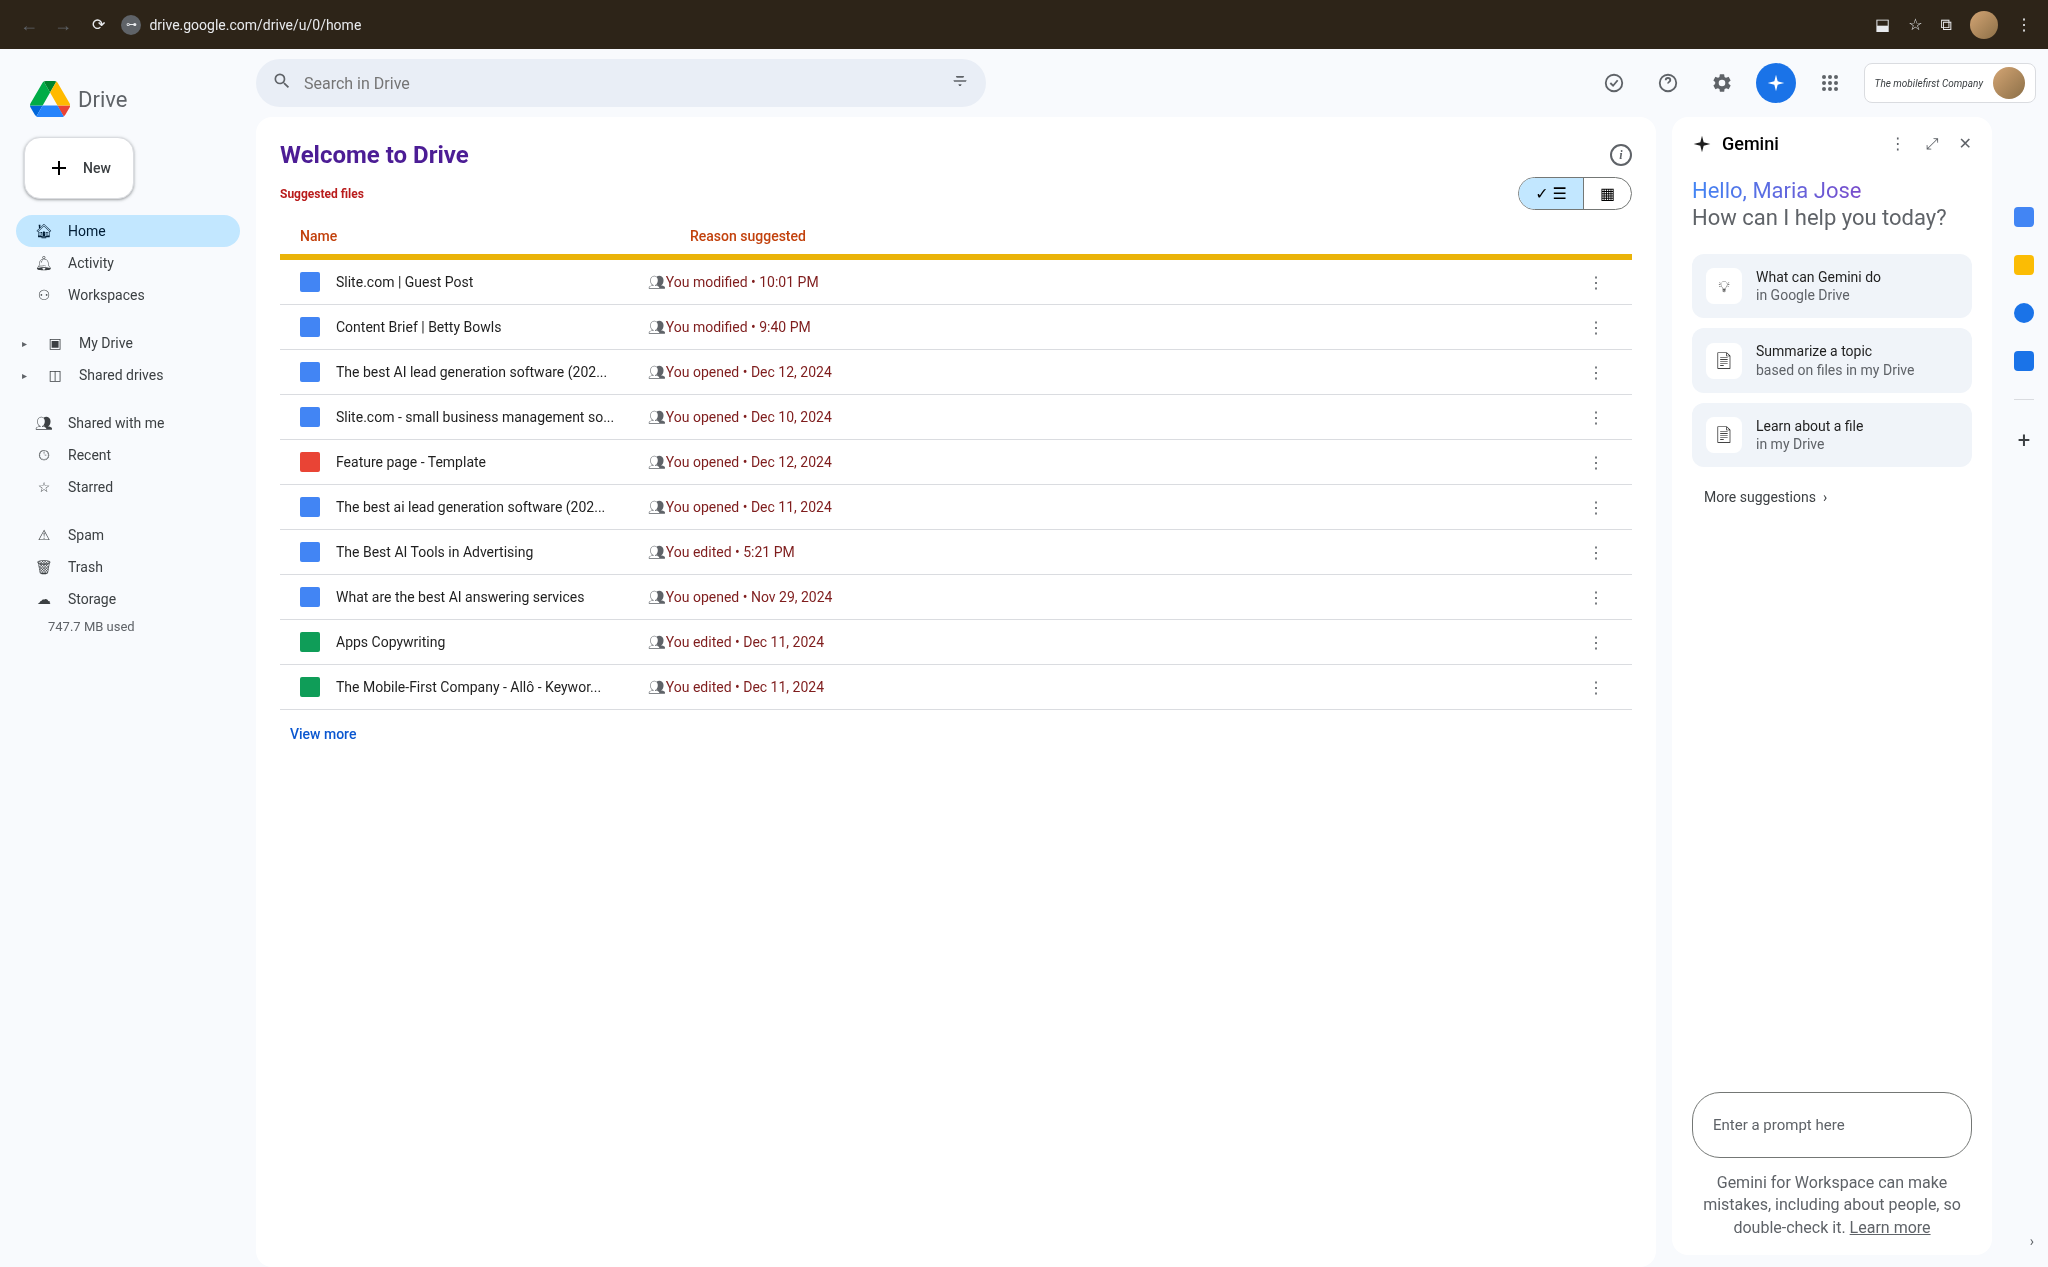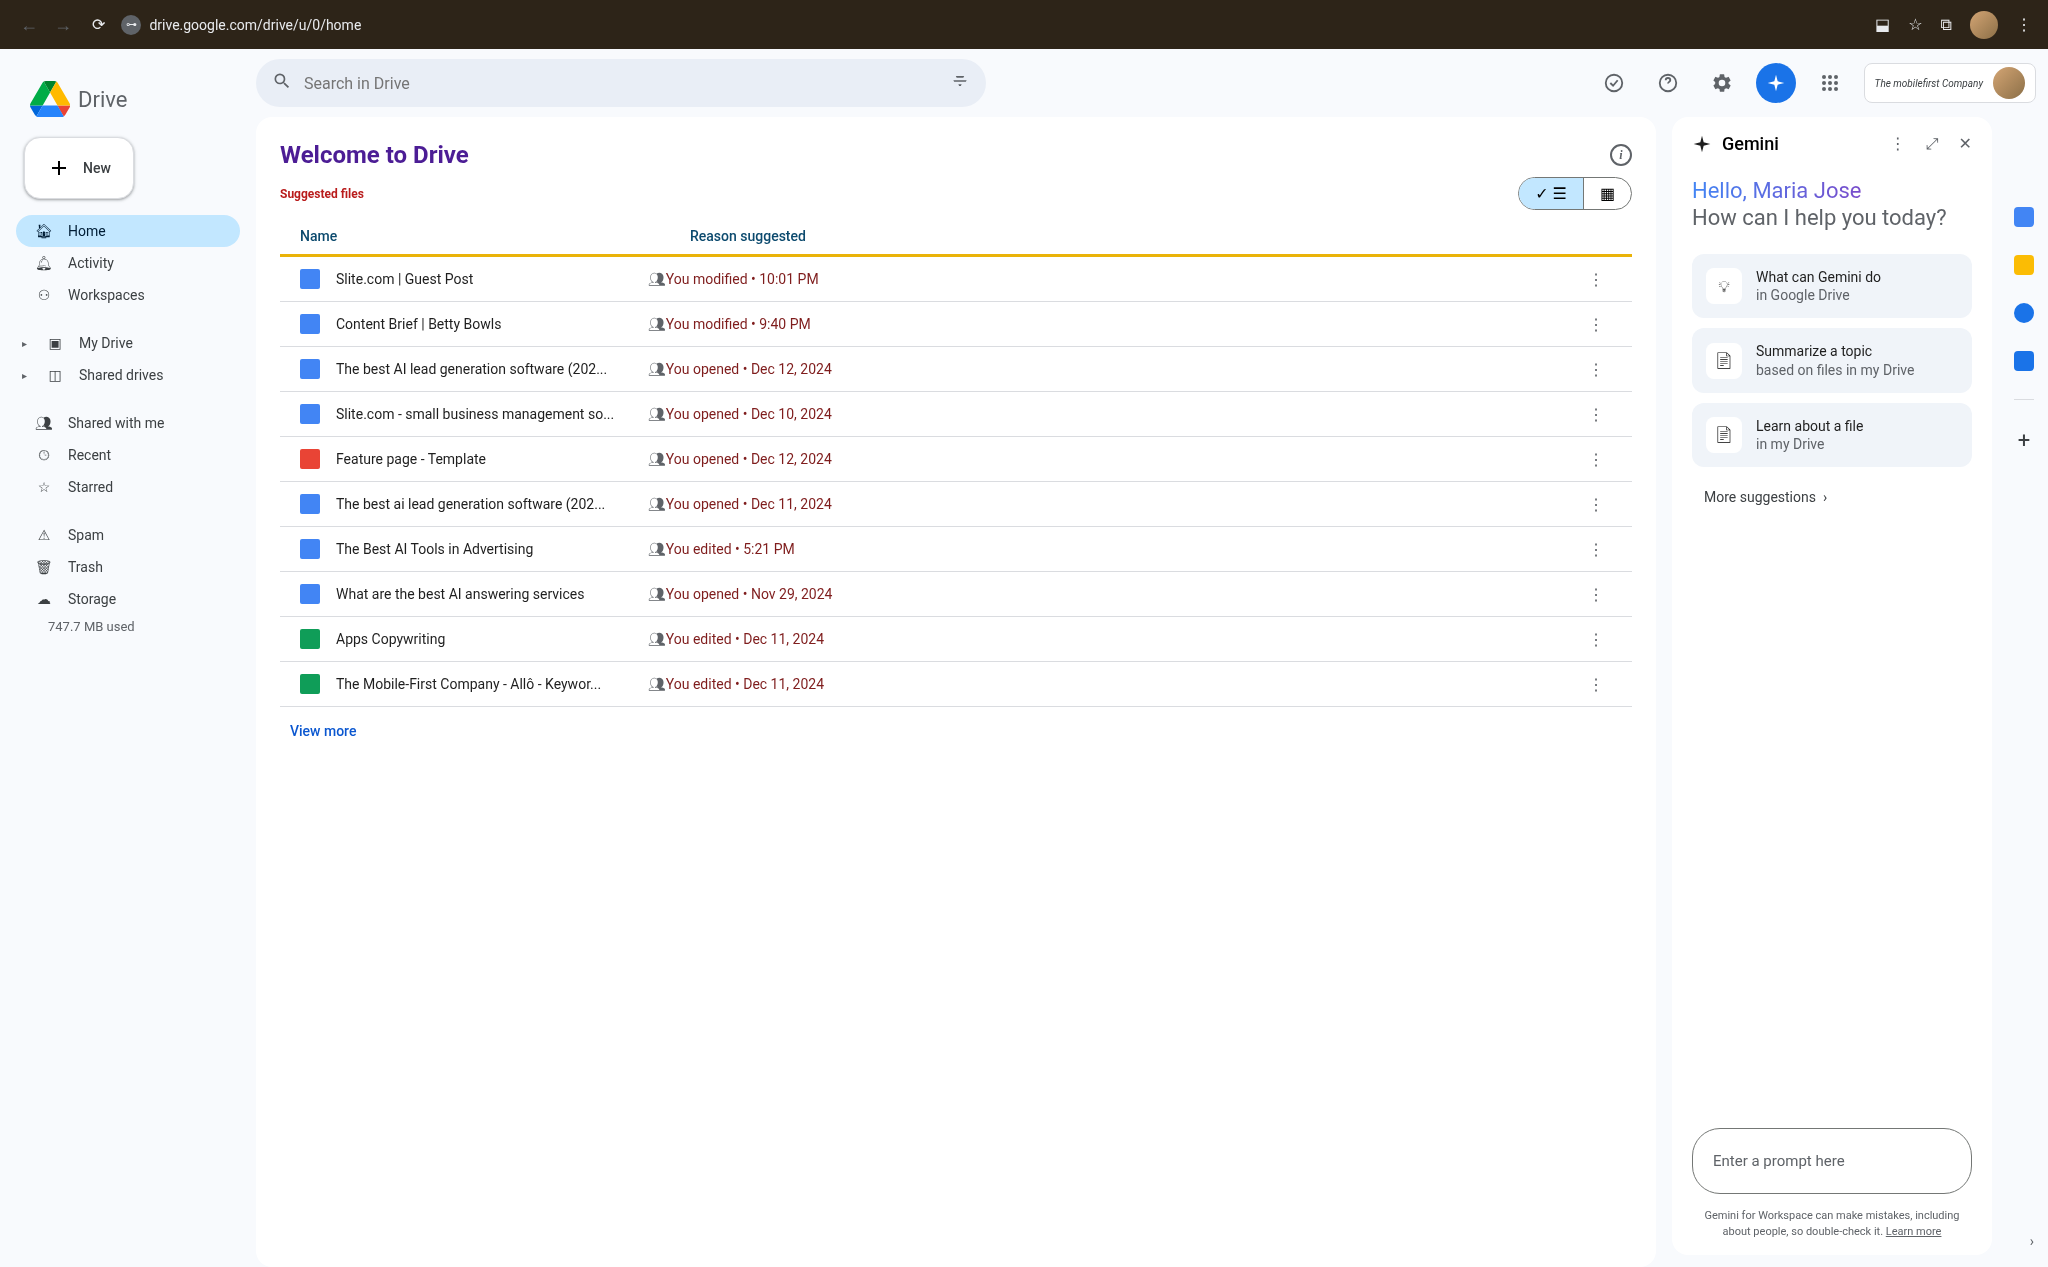--- a/index.html
+++ b/index.html
@@ -50,21 +50,21 @@
 .content-card { background: #fff; border-radius: 16px; margin-right: 12px; padding: 24px; overflow-y: auto; flex: 1; }
 .welcome-row { display: flex; align-items: center; justify-content: space-between; margin-bottom: 8px; }
 .welcome-title { font-size: 24px; color: #4c1d95; }
 .sug-row { display: flex; align-items: center; justify-content: space-between; margin-bottom: 8px; }
 .sug-title { font-size: 12px; color: #b91c1c; font-weight: bold; }
 .view-toggle { display: flex; border: 1px solid #747775; border-radius: 20px; overflow: hidden; }
 .vt-btn { padding: 6px 16px; display: flex; align-items: center; gap: 4px; cursor: pointer; }
 .vt-btn.active { background: #c2e7ff; }
 .vt-btn + .vt-btn { border-left: 1px solid #747775; }
 
-.table-header { display: flex; padding: 10px 20px; border-bottom: 3px solid #eab308; font-size: 14px; font-weight: 500; color: #0c4a6e; }
+.table-header { display: flex; padding: 10px 20px; border-bottom: 6px solid #eab308; font-size: 14px; font-weight: 500; color: #c2410c; }
 .col-name { flex: 0 0 390px; }
 .col-reason { flex: 1; }
 .file-row { display: flex; align-items: center; padding: 12px 20px; border-bottom: 1px solid #dadce0; cursor: pointer; }
 .file-icon { width: 20px; height: 20px; margin-right: 16px; flex-shrink: 0; border-radius: 2px; }
 .fi-doc { background: #4285f4; }
 .fi-sheet { background: #0f9d58; }
 .fi-red { background: #e94435; }
 .file-name { flex: 0 0 300px; font-weight: 400; font-size: 14px; color: #1f1f1f; white-space: nowrap; overflow: hidden; text-overflow: ellipsis; margin-right: 12px; }
 .shared-icon { color: #5f6368; margin-right: auto; font-size: 14px; }
 .reason { flex: 1; font-size: 14px; color: #7f1d1d; padding-left: 0; }
@@ -79,21 +79,21 @@
 .gem-actions span { cursor: pointer; }
 .gem-hello { font-size: 22px; background: linear-gradient(90deg,#4285f4,#9c27b0); -webkit-background-clip: text; background-clip: text; -webkit-text-fill-color: transparent; margin-bottom: 2px; }
 .gem-sub { font-size: 22px; color: #5f6368; margin-bottom: 24px; }
 .sugg-card { background: #f0f4f9; border-radius: 12px; padding: 14px; display: flex; align-items: center; gap: 14px; margin-bottom: 10px; cursor: pointer; }
 .sugg-icon { width: 36px; height: 36px; background: #fff; border-radius: 8px; display: flex; align-items: center; justify-content: center; flex-shrink: 0; }
 .sugg-text { font-size: 14px; line-height: 1.3; }
 .sugg-text .line1 { color: #1f1f1f; }
 .sugg-text .line2 { color: #5f6368; }
 .more-sugg { font-size: 14px; color: #3c4043; padding: 12px; cursor: pointer; }
 .prompt-box { margin-top: auto; border: 1px solid #747775; border-radius: 28px; padding: 23px 20px; color: #5f6368; font-size: 15px; }
-.gem-disclaimer { font-size: 11px; color: #5f6368; text-align: center; margin-top: 14px; line-height: 1.4; }
+.gem-disclaimer { font-size: 16px; color: #5f6368; text-align: center; margin-top: 14px; line-height: 1.4; }
 .gem-disclaimer a { color: #5f6368; text-decoration: underline; }
 
 
 .right-rail { width: 48px; padding-top: 90px; display: flex; flex-direction: column; align-items: center; gap: 28px; }
 .rail-icon { width: 20px; height: 20px; cursor: pointer; border-radius: 4px; }
 .rail-cal { background: #4285f4; }
 .rail-keep { background: #fbbc04; }
 .rail-tasks { background: #1a73e8; border-radius: 50%; }
 .rail-contacts { background: #1a73e8; }
 .rail-sep { width: 20px; height: 1px; background: #dadce0; }

